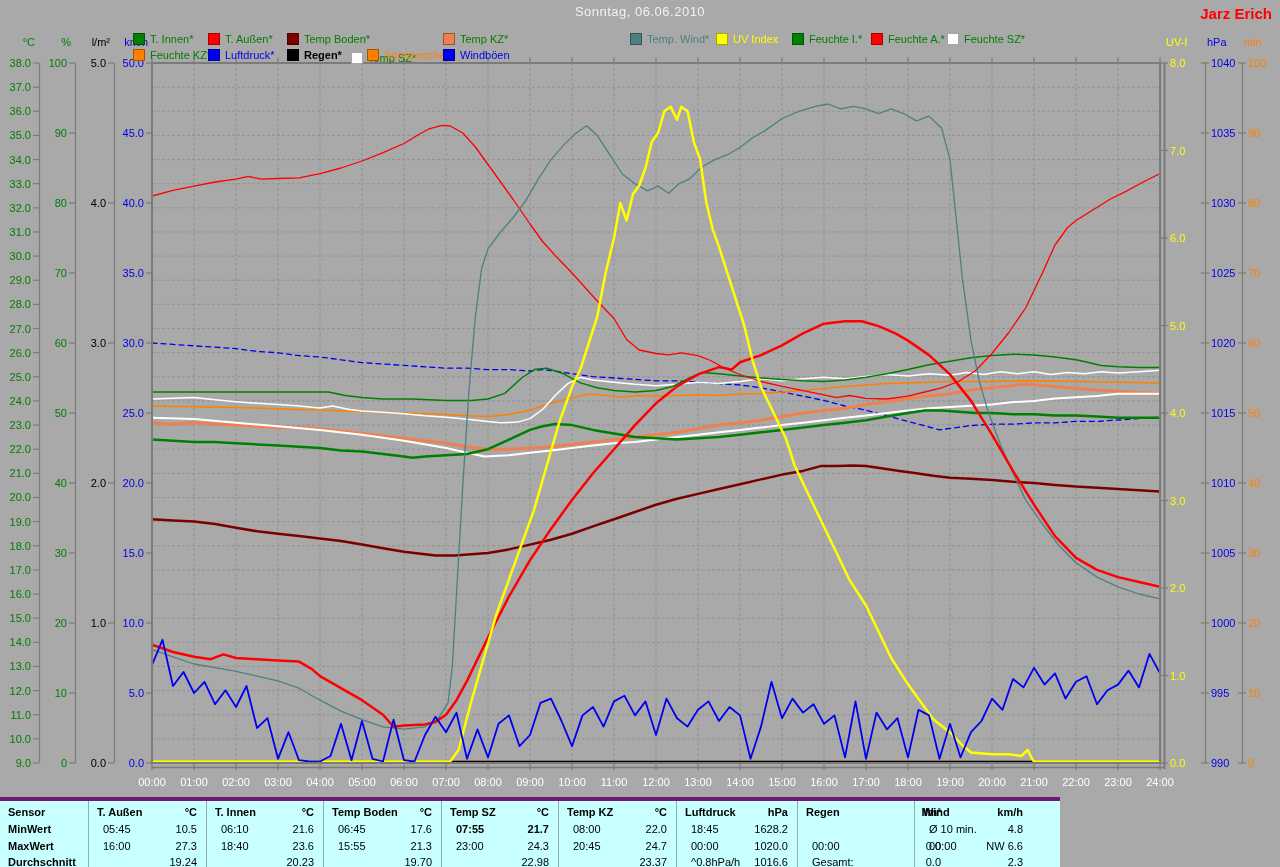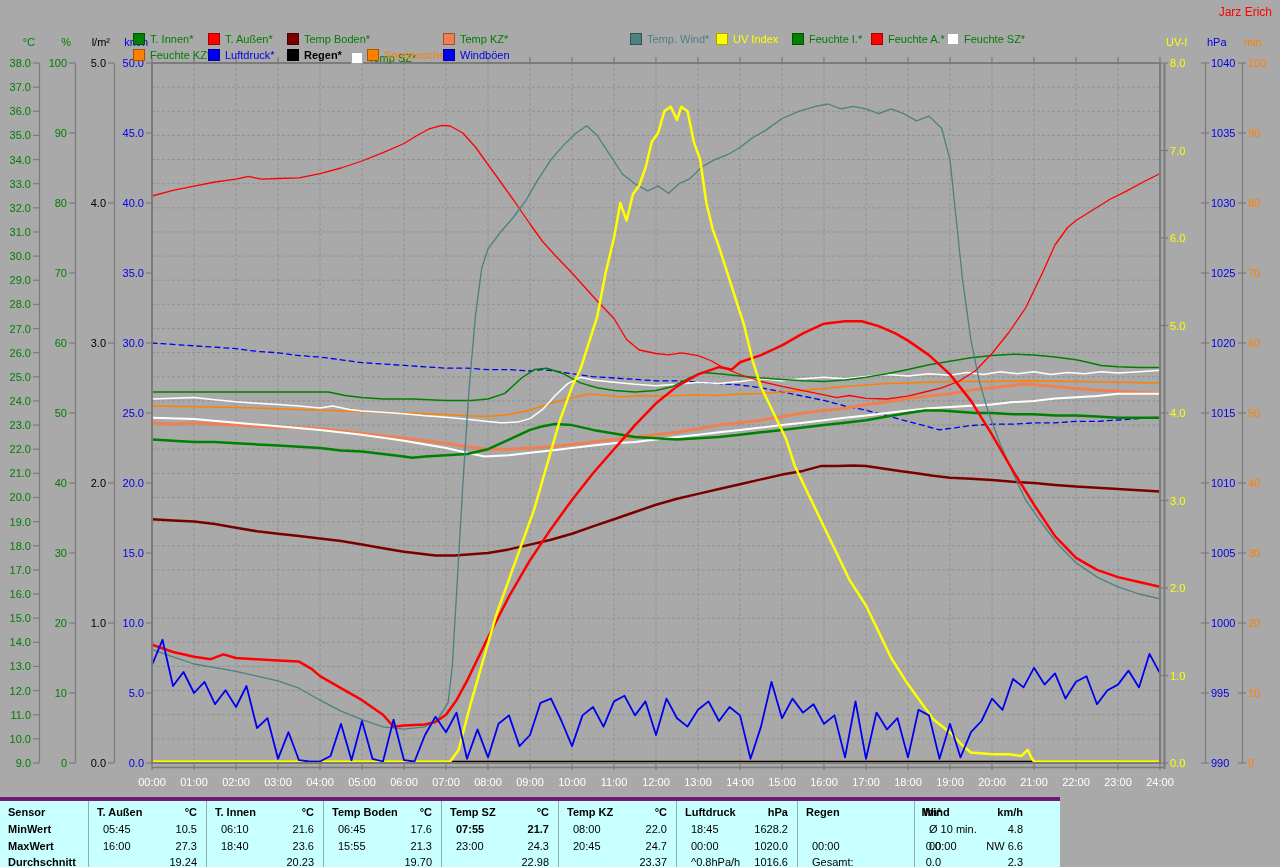--- a/index.html
+++ b/index.html
@@ -8,21 +8,21 @@
     background:#A9A9A9;
     font-family:"Liberation Sans", sans-serif;
     -webkit-font-smoothing:none;
   }
   #page-title{
     position:absolute;top:4px;left:0;width:100%;text-align:center;
     font-size:13px;color:#F2F2F2;letter-spacing:0.5px;
   }
   #author-name{
     position:absolute;top:5px;right:8px;
-    font-size:12px;font-weight:normal;color:#FF0000;
+    font-size:15px;font-weight:bold;color:#FF0000;
   }
   #chart-legend{position:absolute;top:0;left:0;width:1280px;height:76px;}
   .legend-item{position:absolute;height:12px;white-space:nowrap;}
   .legend-item .marker{
     display:inline-block;width:10px;height:10px;vertical-align:-1px;
     border:1px solid rgba(0,0,0,0.35);margin-right:5px;
   }
   .legend-item .lab{font-size:11px;vertical-align:1px;}
   #chart-svg{position:absolute;top:0;left:0;}
   #summary-table{
@@ -35,20 +35,21 @@
   .trow .lcell{position:absolute;left:14px;}
   .trow .rcell{position:absolute;right:10px;text-align:right;}
   .trow.hdr .lcell{left:8px;font-weight:bold;}
   .trow.hdr .rcell{font-weight:bold;}
   .rowlabels .trow{font-weight:bold;padding-left:8px;box-sizing:border-box;}
 </style>
 </head>
 <body>
 
 <div id="app">
+  <div id="page-title">Sonntag, 06.06.2010</div>
   <div id="author-name">Jarz Erich</div>
   <svg id="chart-svg" width="1280" height="797" xmlns="http://www.w3.org/2000/svg">
       <rect x="152" y="63" width="1008" height="700" fill="#A9A9A9"></rect>
       <defs>
         <clipPath id="plotclip">
           <rect x="152" y="63" width="1008" height="700"></rect>
         </clipPath>
       </defs>
       <g stroke="#929292" stroke-width="1" stroke-dasharray="3,2">
         <line x1="152" y1="87.13793103448276" x2="1160" y2="87.13793103448276"></line>

